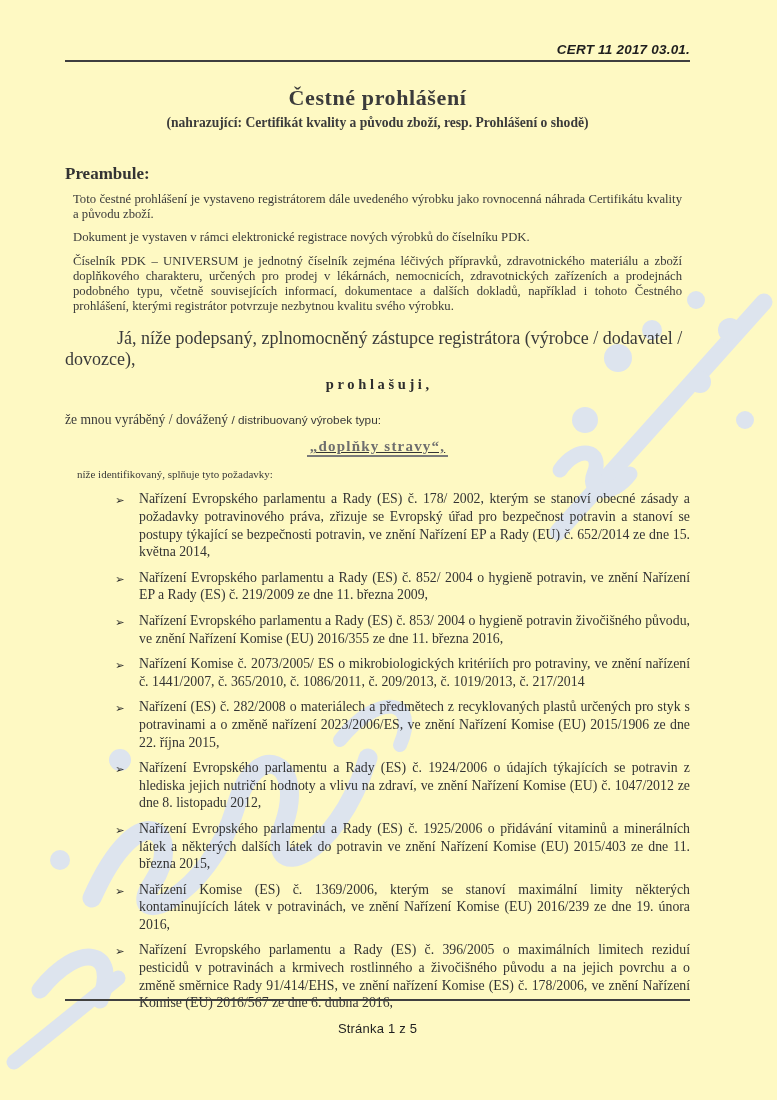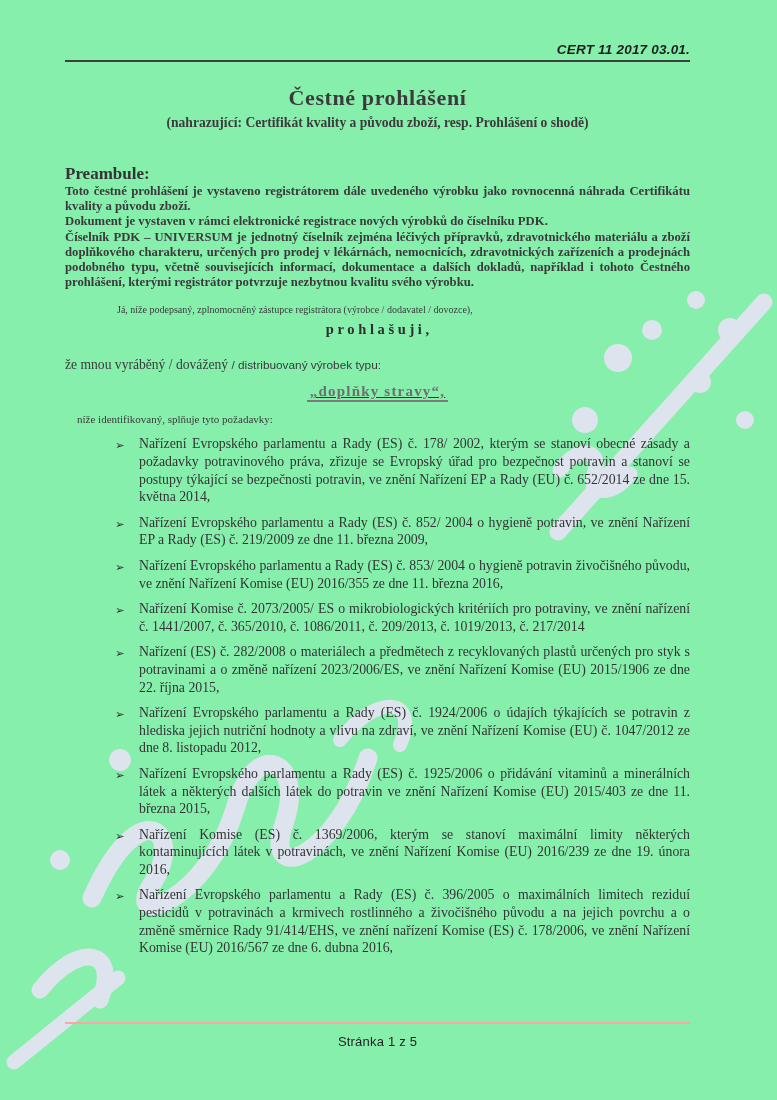--- a/index.html
+++ b/index.html
@@ -1,17 +1,17 @@
 <!DOCTYPE html>
 <html><head>
 <meta charset="utf-8">
 <style>
   html,body { margin:0; padding:0; background:#ffffff; }
   .page {
-    position:relative; width:777px; height:1100px; background:#86efac;
+    position:relative; width:777px; height:1100px; background:#fef9c3;
     overflow:hidden; font-family:"Liberation Serif", serif; color:#343434;
   }
   .wm { position:absolute; left:0; top:0; width:777px; height:1100px; z-index:0; }
   .content { position:relative; z-index:1; padding:42px 87px 0 65px; }
 
   .header-code {
     text-align:right; font-family:"Liberation Sans", sans-serif;
     font-style:italic; font-weight:bold; font-size:13.5px; color:#1e1e1e;
     letter-spacing:0.2px;
   }
@@ -20,49 +20,49 @@
   .title {
     margin-top:23px; text-align:center; font-size:22px; font-weight:bold;
     letter-spacing:0.6px; color:#3b3b3b;
   }
   .subtitle {
     margin-top:4px; text-align:center; font-size:13.6px; font-weight:bold; color:#3b3b3b;
   }
 
   .pre-head { margin-top:33px; font-size:17px; font-weight:bold; color:#333; }
   .pre-par  {
-    margin:0; font-size:12.7px; font-weight:bold; line-height:15.2px;
+    margin:8px; font-size:12.7px; font-weight:normal; line-height:15.2px;
     text-align:justify; color:#3a3a3a;
   }
 
-  .intro { margin-top:14px; text-indent:52px; font-size:10px; color:#3a3a3a; }
+  .intro { margin-top:14px; text-indent:52px; font-size:18px; color:#3a3a3a; }
   .verb  { margin-top:6px; text-align:center; font-weight:bold; font-size:14.5px; color:#2e2e2e; }
 
   .prod-line { margin-top:19px; font-size:13.6px; color:#3a3a3a; }
   .prod-line .sans { font-family:"Liberation Sans", sans-serif; font-size:11.8px; }
 
   .prod-type { margin-top:9px; text-align:center;text-decoration:underline; }
   .prod-type span {
     font-weight:bold; font-size:15px; letter-spacing:1.2px; color:#6e6e6e;
     border-bottom:2px solid #7a7a7a; padding:0 3px 1px;
   }
 
   .outro { margin-top:13px; font-size:11px; color:#3a3a3a;margin-left:12px; }
 
   .req-list { margin-top:10px; display:flex; flex-direction:column; gap:8px; }
   .req-item { display:flex; padding-left:50px; font-size:13.8px; line-height:17.6px; color:#333; }
   .marker   { width:24px; flex:none; font-size:11.5px; padding-top:2px; color:#2c2c2c; }
   .req-text { flex:1; text-align:justify; }
   .req-text .b, .footer .b { font-weight:normal; }
 
   .footer {
-    position:absolute; z-index:1; left:65px; right:87px; top:1022px;
-    border-top:2px solid #fca5a5; text-align:center;
+    position:absolute; z-index:1; left:65px; right:87px; top:999px;
+    border-top:2px solid #404040; text-align:center;
     font-family:"Liberation Sans", sans-serif; font-size:13px;
-    padding-top:10px; color:#1f1f1f; letter-spacing:0.2px;
+    padding-top:20px; color:#1f1f1f; letter-spacing:0.2px;
   }
 </style>
 </head>
 <body>
 
 <div class="page">
 
   <svg class="wm" viewBox="0 0 777 1100" aria-hidden="true">
     <g fill="none" stroke-linecap="round" class="wm-stroke-group">
       <path class="wm-stroke" stroke-width="17" d="M 558 532 L 764 302" stroke="#dde4ee"></path>

